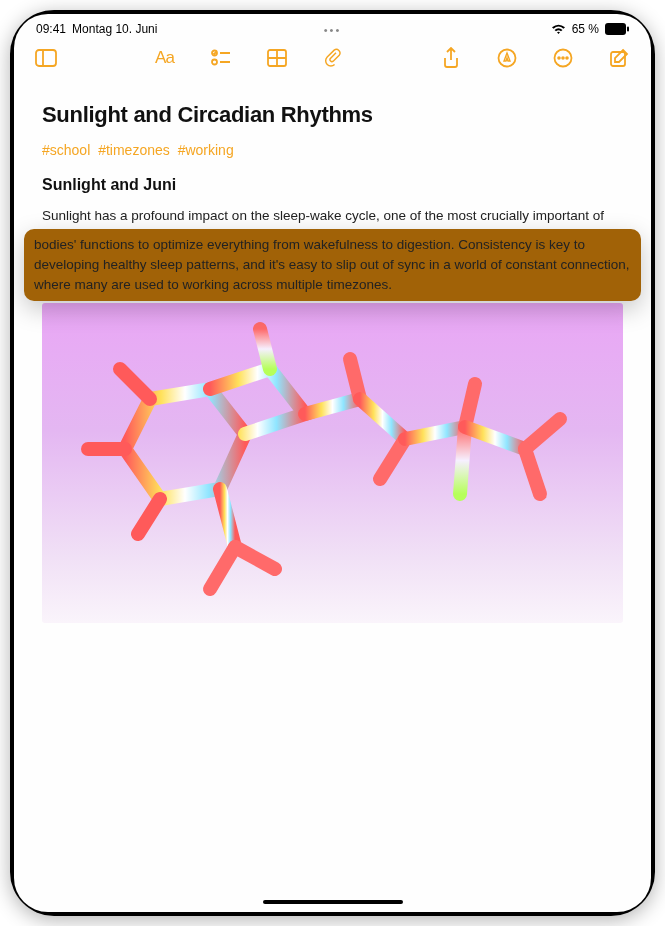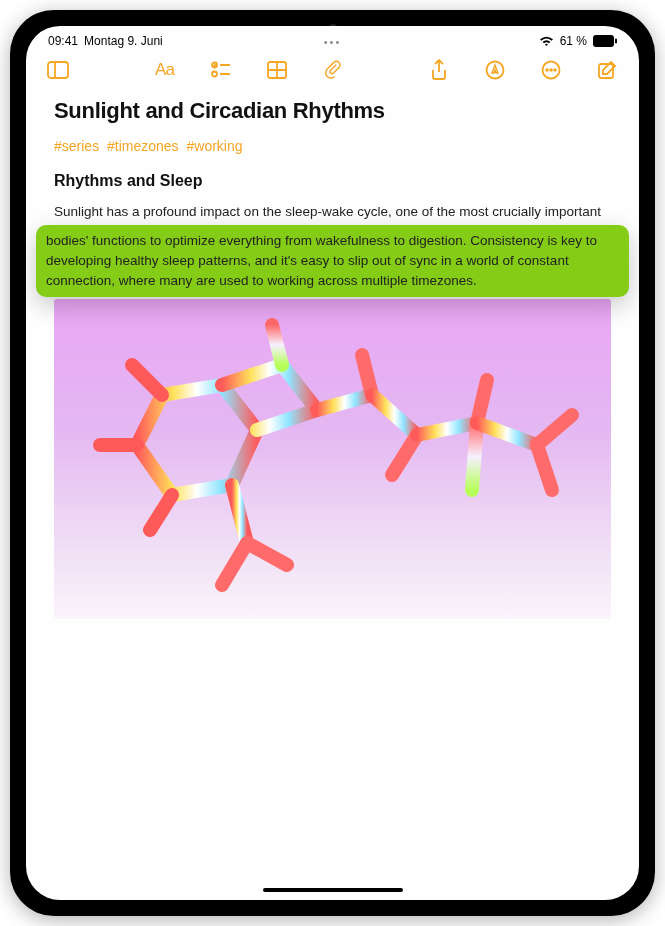--- a/index.html
+++ b/index.html
@@ -11,21 +11,21 @@
     overflow: hidden;
     display: flex;
     align-items: center;
     justify-content: center;
   }
   .device-frame {
     width: 645px;
     height: 906px;
     background: #000;
     border-radius: 44px;
-    padding: 16px;
+    padding: 4px;
     position: relative;
     box-shadow: 0 4px 20px rgba(0,0,0,0.3);
   }
   .camera-dot {
     position: absolute;
     top: 14px;
     left: 50%;
     transform: translateX(-50%);
     width: 8px;
     height: 8px;
@@ -82,20 +82,21 @@
     color: #f5a623;
     cursor: pointer;
   }
   .tb-btn svg { stroke: #f5a623; }
   .tb-btn.aa { font-size: 17px; font-weight: 500; letter-spacing: -1px; }
   .content {
     flex: 1;
     padding: 4px 28px 0 28px;
     overflow: hidden;
     position: relative;
+    margin-top: 16px;
   }
   .title {
     font-size: 22px;
     font-weight: 700;
     color: #111;
     margin-bottom: 14px;
     letter-spacing: -0.3px;
   }
   .tags {
     color: #f5a623;
@@ -109,21 +110,21 @@
     color: #111;
     margin-bottom: 12px;
   }
   .body-text {
     font-size: 13.5px;
     line-height: 1.5;
     color: #222;
     margin-bottom: 10px;
   }
   .highlight-float {
-    background: #84cc16;
+    background: #a16207;
     border-radius: 10px;
     box-shadow: 0 8px 24px rgba(0,0,0,0.22);
     padding: 6px 10px;
     font-size: 13.5px;
     line-height: 1.5;
     color: #222;
     margin: -28px -18px 4px -18px;
     position: relative;
     z-index: 5;
   }
@@ -165,28 +166,28 @@
 </head>
 <body>
 
 <div class="device-frame">
   <div class="camera-dot"></div>
   <div class="screen">
 
     <div class="status-bar">
       <div class="status-left">
         <span>09:41</span>
-        <span>Montag 9. Juni</span>
+        <span>Montag 10. Juni</span>
       </div>
       <div class="dots">•••</div>
       <div class="status-right">
         <svg width="15" height="11" viewBox="0 0 15 11">
             <path d="M7.5 10 L6 8.3 Q7.5 7 9 8.3 Z M3.5 6 Q7.5 2.5 11.5 6 L10 7.3 Q7.5 5 5 7.3 Z M1 3.3 Q7.5 -2 14 3.3 L12.5 4.7 Q7.5 0.3 2.5 4.7 Z" fill="#000"></path>
           </svg>
-        <span>61 %</span>
+        <span>65 %</span>
         <svg width="24" height="12" viewBox="0 0 24 12">
             <rect x="0" y="0" width="21" height="12" rx="3" fill="#000"></rect>
             <rect x="22" y="3.5" width="2" height="5" rx="1" fill="#000"></rect>
           </svg>
       </div>
     </div>
 
     <div class="toolbar">
       <div class="tb-btn">
         <svg width="22" height="18" viewBox="0 0 22 18" fill="none" stroke-width="1.8">
@@ -243,25 +244,25 @@
         <svg width="20" height="20" viewBox="0 0 20 20" fill="none" stroke-width="1.8">
             <rect x="2" y="4" width="14" height="14" rx="2"></rect>
             <path d="M14 2 l4 4 l-8 8 h-4 v-4 z"></path>
           </svg>
       </div>
     </div>
 
     <div class="content">
       <div class="title">Sunlight and Circadian Rhythms</div>
       <div class="tags">
-        <span>#series</span>
+        <span>#school</span>
         <span>#timezones</span>
         <span>#working</span>
       </div>
-      <div class="subheading">Rhythms and Sleep</div>
+      <div class="subheading">Sunlight and Juni</div>
       <div class="body-text">
         <span>Sunlight has a profound impact on the sleep-wake cycle, one of the most crucially important of our circadian rhythms–a series of cyclical processes that help time our</span><span class="cursor-mark"></span>
       </div>
       <div class="highlight-float">bodies' functions to optimize everything from wakefulness to digestion. Consistency is key to developing healthy sleep patterns, and it's easy to slip out of sync in a world of constant connection, where many are used to working across multiple timezones.</div>
 
       <div class="image-block">
         <svg class="molecule" viewBox="0 0 540 300">
           <defs>
             <linearGradient id="bond" x1="0" y1="0" x2="1" y2="0">
               <stop offset="0%" stop-color="#ff5a5a"></stop>

